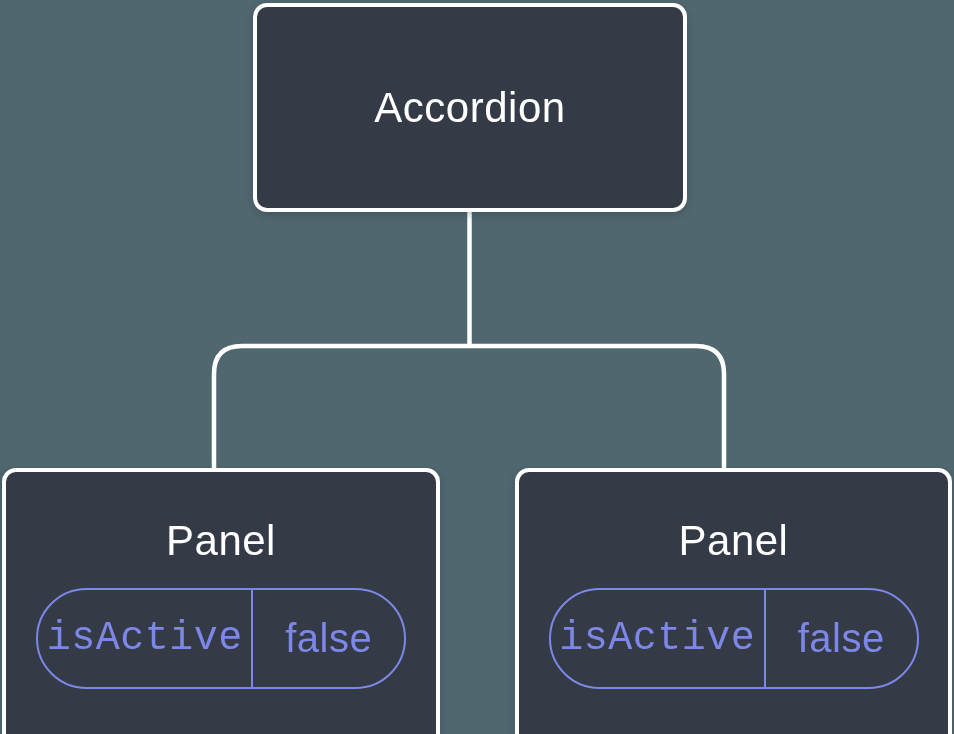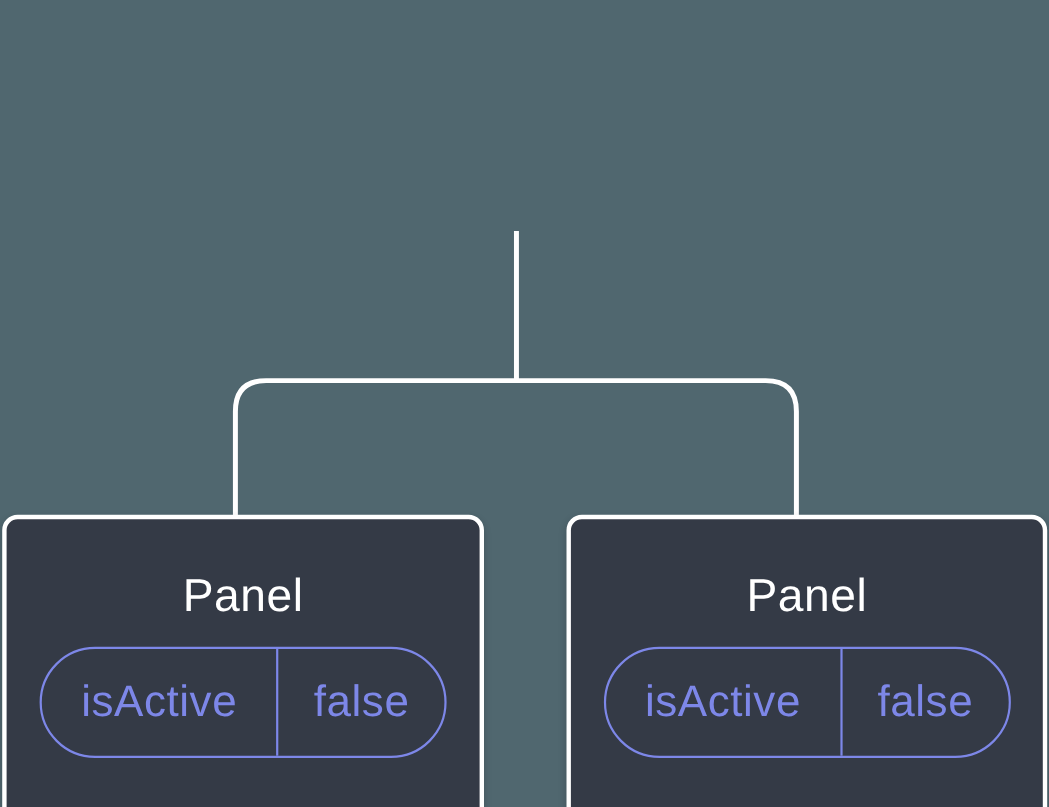--- a/index.html
+++ b/index.html
@@ -79,37 +79,40 @@
   }
   .state-cell {
     display: flex;
     align-items: center;
     justify-content: center;
     color: var(--accent-purple);
     font-size: 40px;
     font-weight: 400;
     letter-spacing: 0.5px;
   }
-  .state-cell-key   { flex: 0 0 58.3%; }
+  .state-cell-key   { flex: 0 0 58.3%; font-family: Liberation Mono, monospace; }
   .state-cell-value { flex: 1 1 auto; }
   .pill-divider {
     width: 0;
     border-left: 2.5px solid var(--accent-purple);
   }
 </style>
 </head>
 <body>
 
 <div class="canvas">
 
   <svg class="connector" viewBox="0 0 954 734" xmlns="http://www.w3.org/2000/svg" aria-hidden="true">
     <path d="M 469.5 210 L 469.5 346"></path>
     <path d="M 214 470 L 214 374 Q 214 346 242 346 L 696 346 Q 724 346 724 374 L 724 470"></path>
   </svg>
 
+  <div class="node node-root">
+    <div class="node-label">Accordion</div>
+  </div>
 
   <div class="node node-panel node-panel-left">
     <div class="panel-title">Panel</div>
     <div class="state-pill">
       <div class="state-cell state-cell-key">isActive</div>
       <div class="pill-divider"></div>
       <div class="state-cell state-cell-value">false</div>
     </div>
   </div>
 

